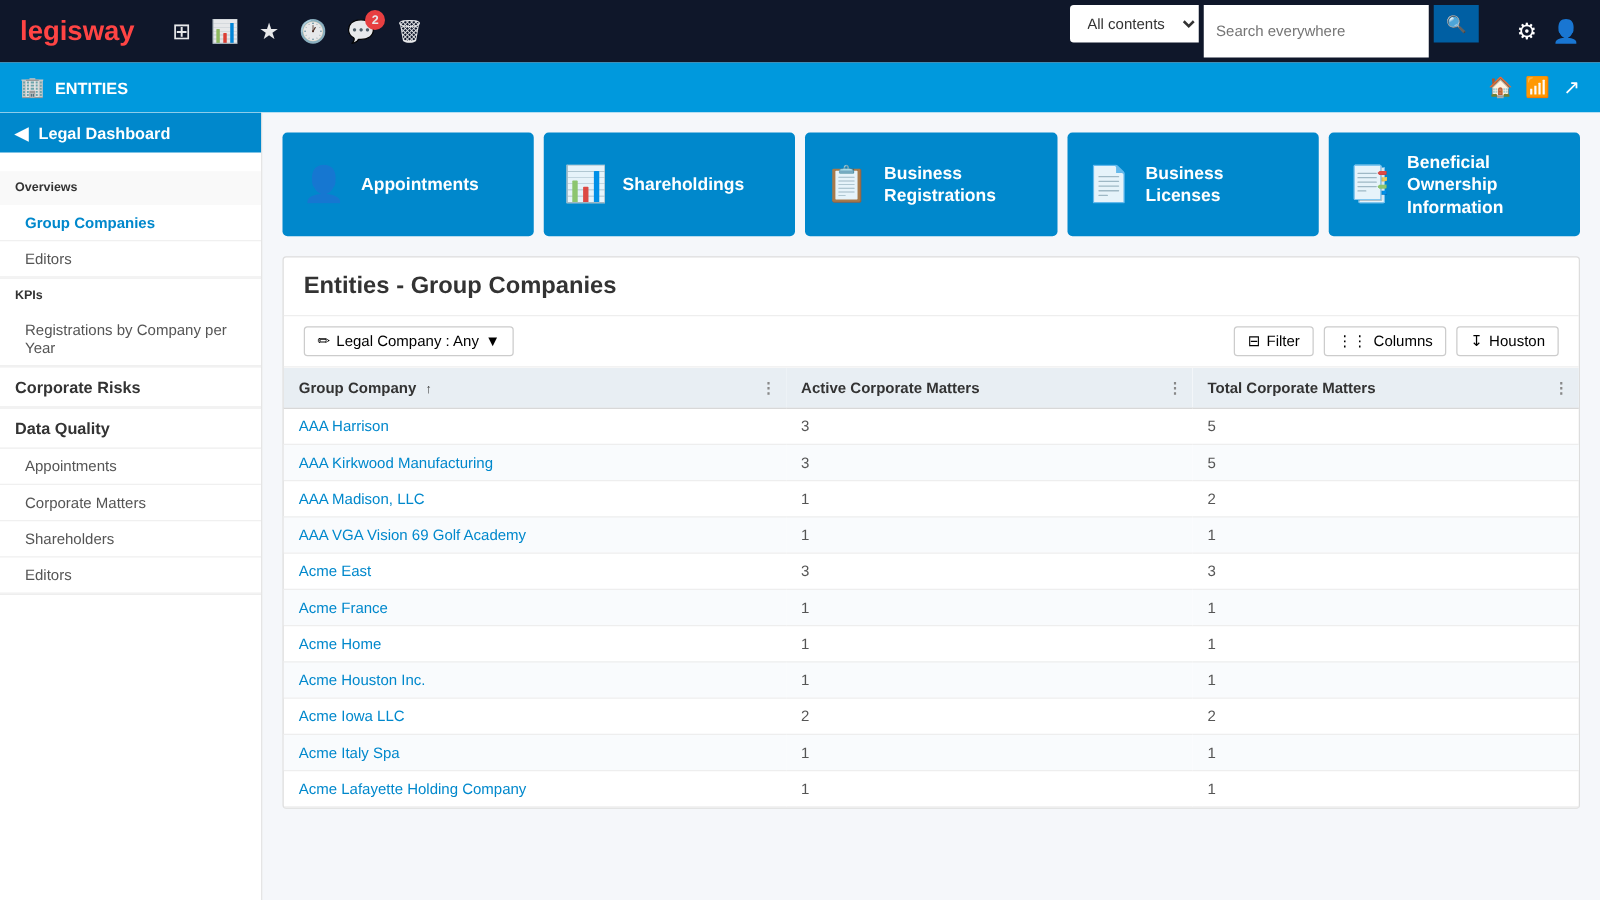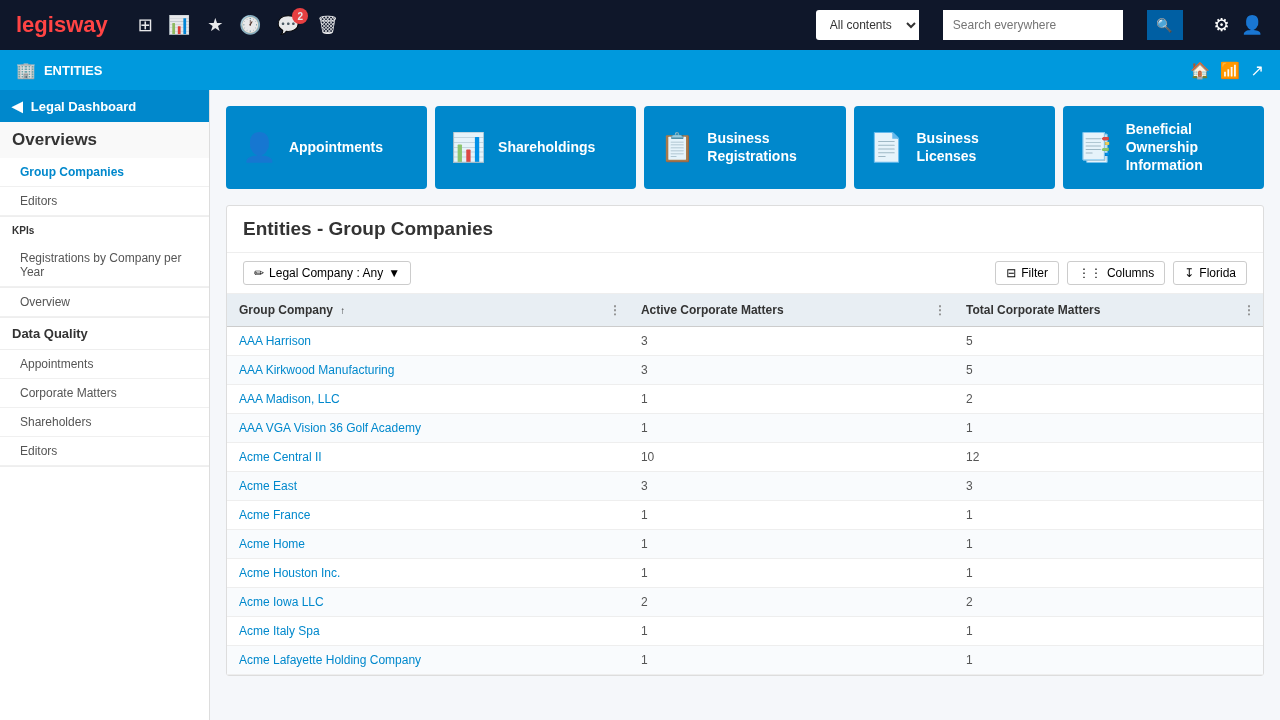--- a/index.html
+++ b/index.html
@@ -45,38 +45,38 @@
       width: 16px;
       height: 16px;
       display: flex;
       align-items: center;
       justify-content: center;
       font-weight: bold;
     }
     .search-area {
       display: flex;
       align-items: flex-start;
-      gap: 24px;
+      gap: 4px;
       margin-left: auto;
     }
     .search-dropdown {
       background: white;
       border: none;
       border-radius: 3px 0 0 3px;
       padding: 5px 10px;
       font-size: 12px;
       color: #333;
       cursor: pointer;
       height: 30px;
     }
     .search-input {
       border: none;
       padding: 5px 10px;
       font-size: 12px;
-      height: 30px;
+      height: 42px;
       width: 180px;
       outline: none;
     }
     .search-btn {
       background: #005fa3;
       border: none;
       color: white;
       padding: 5px 10px;
       cursor: pointer;
       height: 30px;
@@ -151,23 +151,24 @@
     .sidebar-header .back-arrow {
       font-size: 14px;
     }
     .sidebar-section {
       border-bottom: 1px solid #eee;
     }
     .sidebar-section-header {
       padding: 8px 12px;
       font-weight: bold;
       color: #333;
-      font-size: 17px;
+      font-size: 10px;
       cursor: pointer;
       background: #f9f9f9;
+      margin-top: 15px;
     }
     .sidebar-item {
       padding: 7px 12px 7px 20px;
       color: #555;
       font-size: 12px;
       cursor: pointer;
       border-bottom: 1px solid #f0f0f0;
     }
     .sidebar-item.active { color: #0088cc; font-weight: bold; padding-left: 20px; }
     .sidebar-kpi {
@@ -372,22 +373,22 @@
     <div class="sidebar-section">
       <div class="sidebar-kpi">
         <span>KPIs</span>
       </div>
       <div class="sidebar-item">
         <span>Registrations by Company per Year</span>
       </div>
     </div>
 
     <div class="sidebar-section">
-      <div class="sidebar-item">
-        <span>Overview</span>
+      <div class="sidebar-bold">
+        <span>Corporate Risks</span>
       </div>
     </div>
 
     <div class="sidebar-section">
       <div class="sidebar-bold">
         <span>Data Quality</span>
       </div>
       <div class="sidebar-item">
         <span>Appointments</span>
       </div>
@@ -440,21 +441,21 @@
           <button class="toolbar-btn">
             <span>⊟</span>
             <span>Filter</span>
           </button>
           <button class="toolbar-btn">
             <span>⋮⋮</span>
             <span>Columns</span>
           </button>
           <button class="toolbar-btn">
             <span>↧</span>
-            <span>Florida</span>
+            <span>Houston</span>
           </button>
         </div>
       </div>
       <table class="data-table">
         <thead>
           <tr>
             <th>
               <span>Group Company</span>
               <span class="sort-icon">↑</span>
               <span class="col-handle">⋮</span>
@@ -479,28 +480,23 @@
       <td class="link-cell">AAA Kirkwood Manufacturing</td>
       <td>3</td>
       <td>5</td>
     </tr>
             <tr>
       <td class="link-cell">AAA Madison, LLC</td>
       <td>1</td>
       <td>2</td>
     </tr>
             <tr>
-      <td class="link-cell">AAA VGA Vision 36 Golf Academy</td>
-      <td>1</td>
-      <td>1</td>
-    </tr>
-            <tr>
-      <td class="link-cell">Acme Central II</td>
-      <td>10</td>
-      <td>12</td>
+      <td class="link-cell">AAA VGA Vision 69 Golf Academy</td>
+      <td>1</td>
+      <td>1</td>
     </tr>
             <tr>
       <td class="link-cell">Acme East</td>
       <td>3</td>
       <td>3</td>
     </tr>
             <tr>
       <td class="link-cell">Acme France</td>
       <td>1</td>
       <td>1</td>

